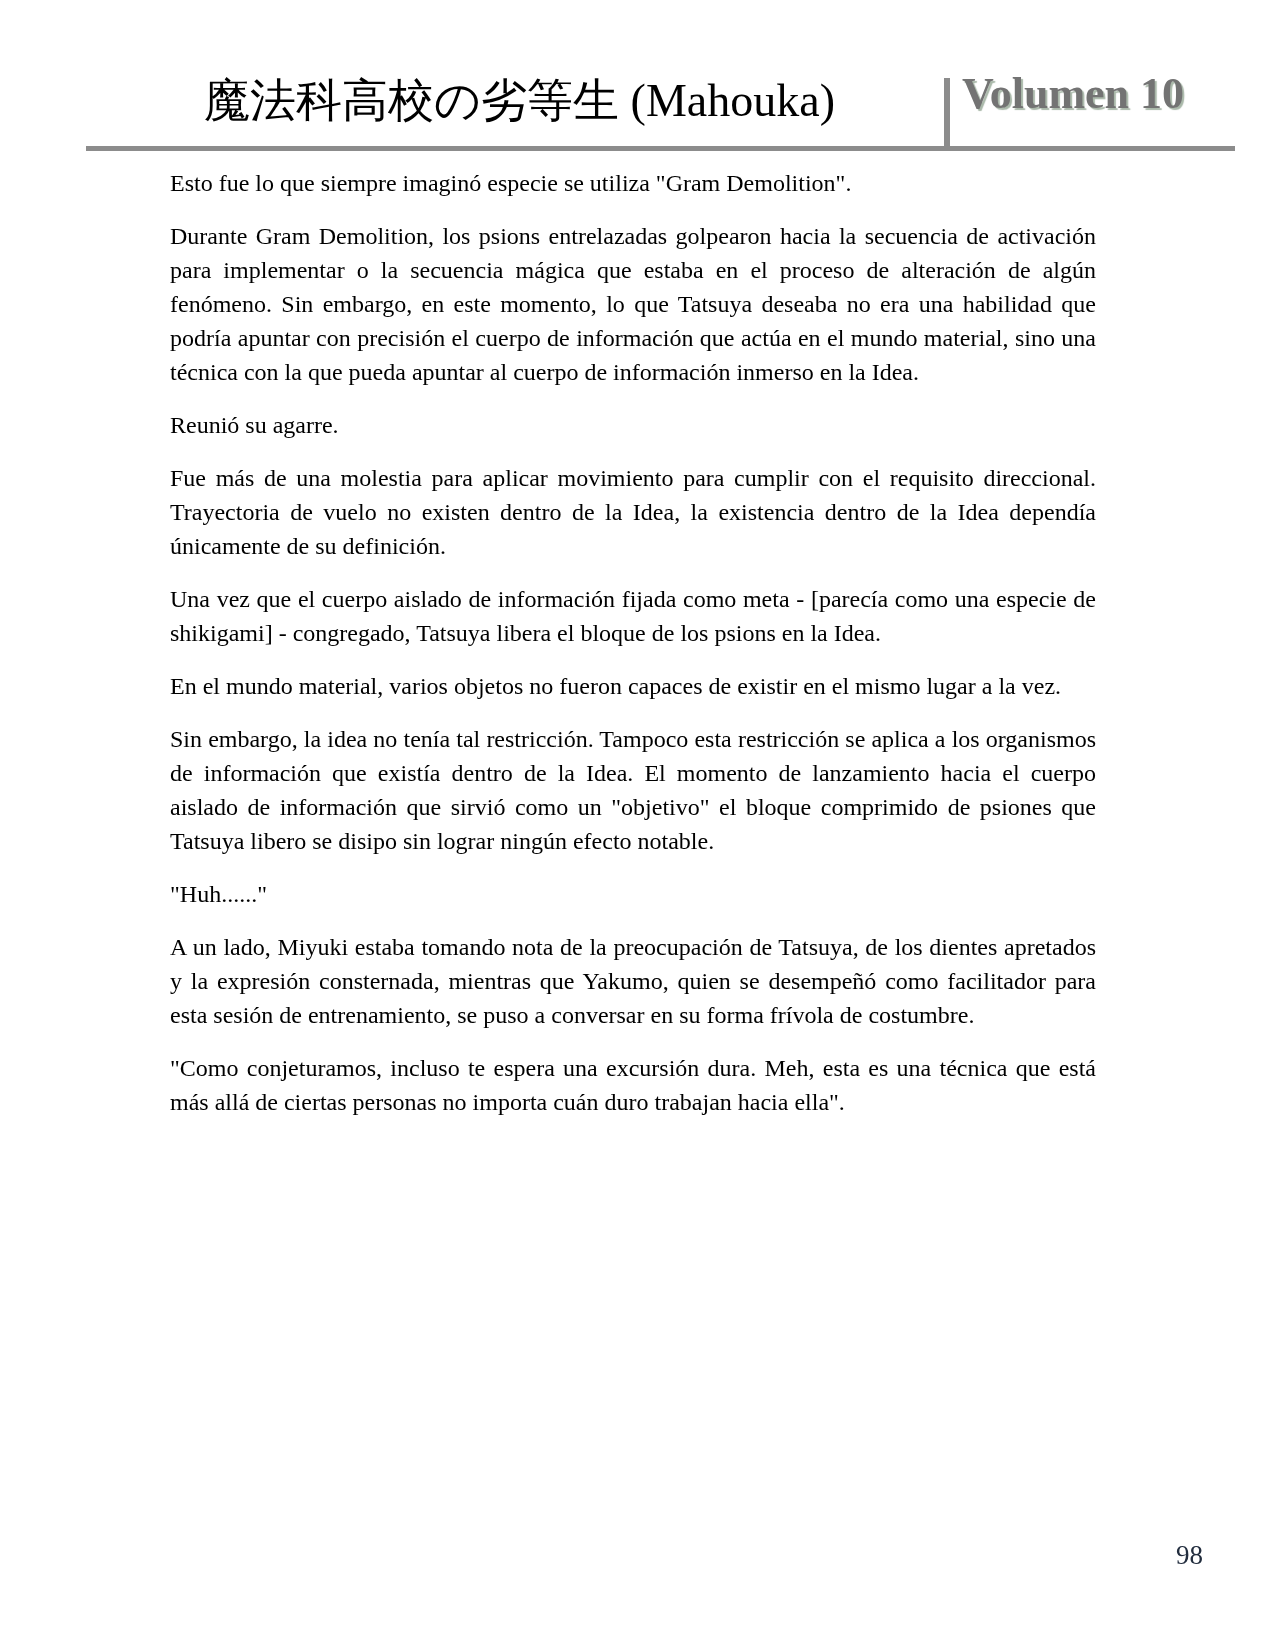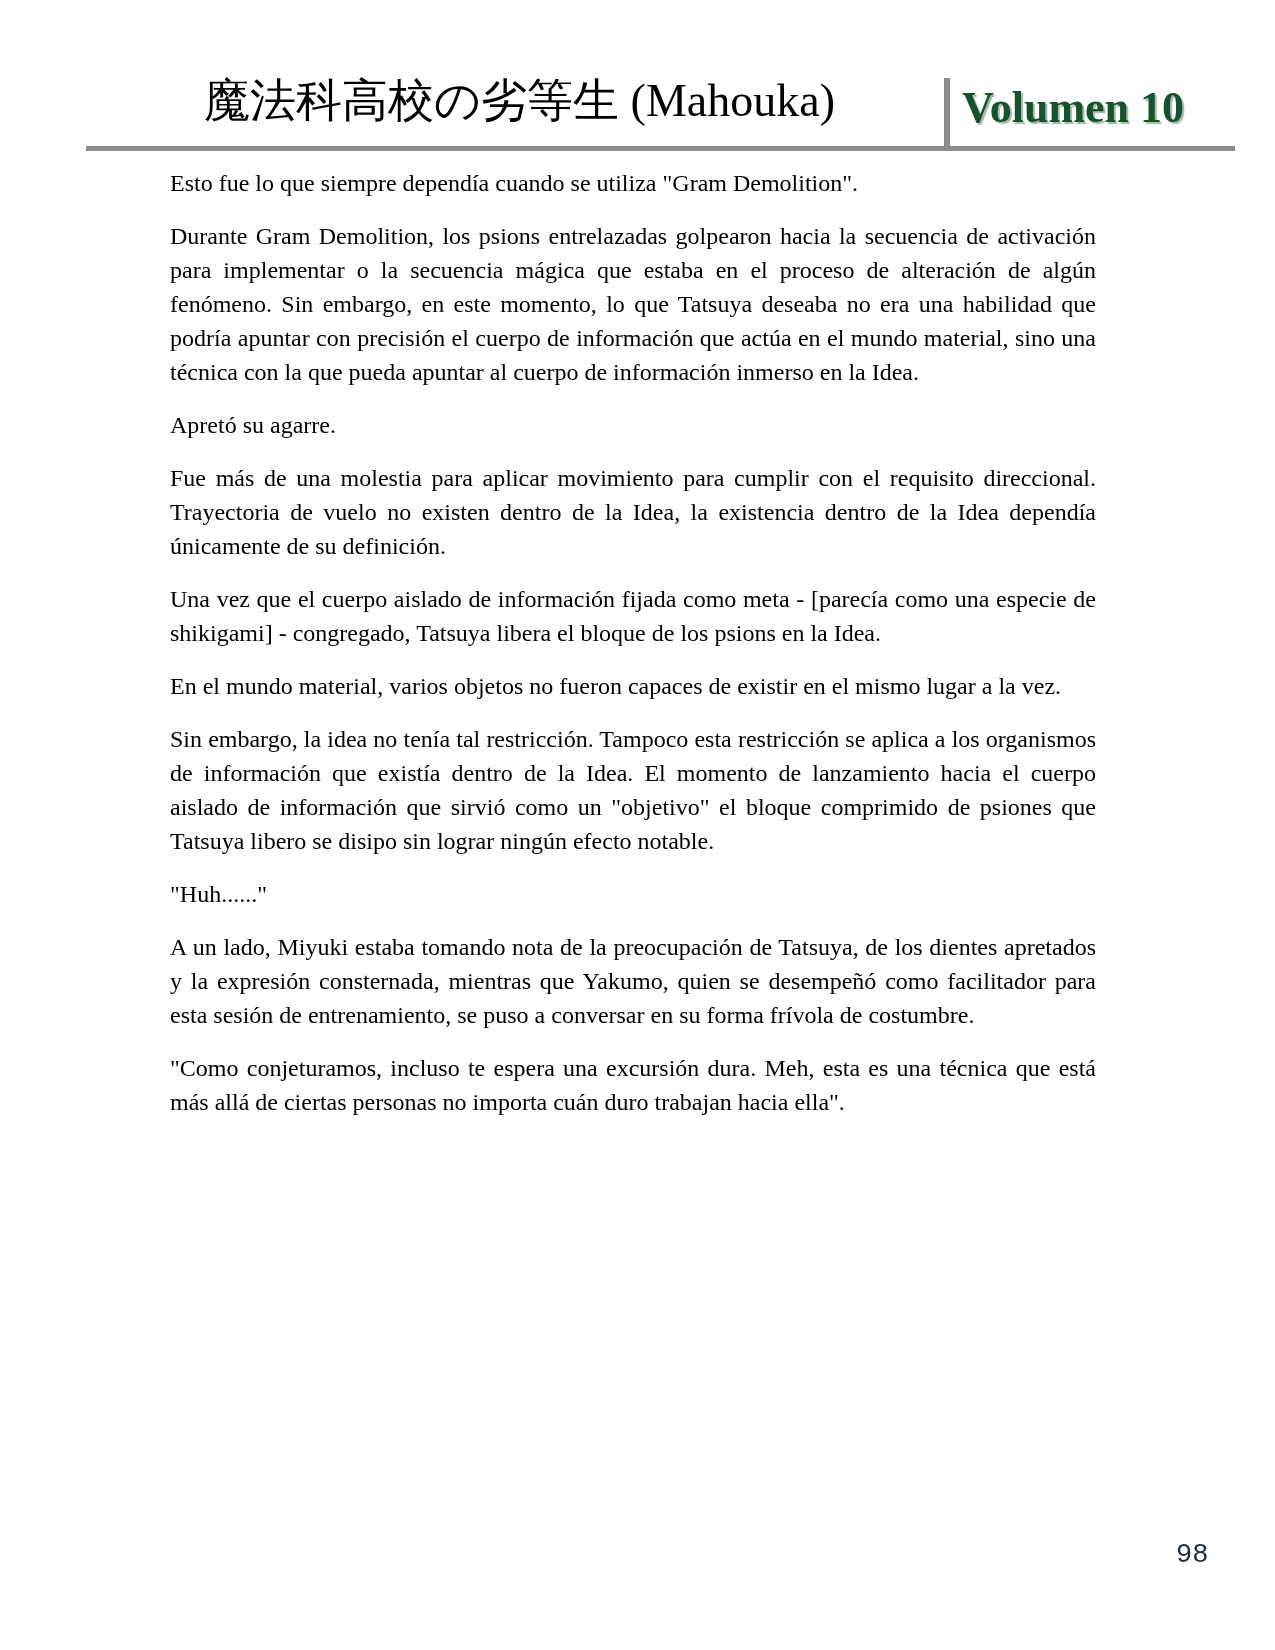--- a/index.html
+++ b/index.html
@@ -25,24 +25,24 @@
     position: absolute;
     left: 944px;
     top: 78px;
     width: 6px;
     height: 73px;
     background: #8c8c8c;
   }
   .header-volume {
     position: absolute;
     left: 962px;
-    top: 82px;
+    top: 68px;
     font-size: 44px;
     font-weight: bold;
-    color: #14532d;
+    color: #737373;
     text-shadow: 2px 2px 1px #a9b8a9;
     white-space: nowrap;
   }
   .header-rule {
     position: absolute;
     left: 86px;
     top: 146px;
     width: 1149px;
     height: 5px;
     background: #8c8c8c;
@@ -56,42 +56,42 @@
   .content p {
     margin: 0 0 19px 0;
     font-size: 24px;
     line-height: 34px;
     text-align: justify;
   }
   .page-number {
     position: absolute;
     left: 1176px;
     top: 1540px;
-    font-family: Liberation Mono, monospace;
+    font-family: Liberation Serif, serif;
     font-size: 27px;
     color: #222d3e;
   }
 </style>
 </head>
 <body>
 
 <div class="page">
 
   <div class="header-title">魔法科高校の劣等生 (Mahouka)</div>
 
   <div class="header-vbar"></div>
 
   <div class="header-volume">Volumen 10</div>
 
   <div class="header-rule"></div>
 
   <div class="content">
-    <p>Esto fue lo que siempre dependía cuando se utiliza "Gram Demolition".</p>
+    <p>Esto fue lo que siempre imaginó especie se utiliza "Gram Demolition".</p>
     <p>Durante Gram Demolition, los psions entrelazadas golpearon hacia la secuencia de activación para implementar o la secuencia mágica que estaba en el proceso de alteración de algún fenómeno. Sin embargo, en este momento, lo que Tatsuya deseaba no era una habilidad que podría apuntar con precisión el cuerpo de información que actúa en el mundo material, sino una técnica con la que pueda apuntar al cuerpo de información inmerso en la Idea.</p>
-    <p>Apretó su agarre.</p>
+    <p>Reunió su agarre.</p>
     <p>Fue más de una molestia para aplicar movimiento para cumplir con el requisito direccional. Trayectoria de vuelo no existen dentro de la Idea, la existencia dentro de la Idea dependía únicamente de su definición.</p>
     <p>Una vez que el cuerpo aislado de información fijada como meta - [parecía como una especie de shikigami] - congregado, Tatsuya libera el bloque de los psions en la Idea.</p>
     <p>En el mundo material, varios objetos no fueron capaces de existir en el mismo lugar a la vez.</p>
     <p>Sin embargo, la idea no tenía tal restricción. Tampoco esta restricción se aplica a los organismos de información que existía dentro de la Idea. El momento de lanzamiento hacia el cuerpo aislado de información que sirvió como un "objetivo" el bloque comprimido de psiones que Tatsuya libero se disipo sin lograr ningún efecto notable.</p>
     <p>"Huh......"</p>
     <p>A un lado, Miyuki estaba tomando nota de la preocupación de Tatsuya, de los dientes apretados y la expresión consternada, mientras que Yakumo, quien se desempeñó como facilitador para esta sesión de entrenamiento, se puso a conversar en su forma frívola de costumbre.</p>
     <p>"Como conjeturamos, incluso te espera una excursión dura. Meh, esta es una técnica que está más allá de ciertas personas no importa cuán duro trabajan hacia ella".</p>
   </div>
 
   <div class="page-number">98</div>

